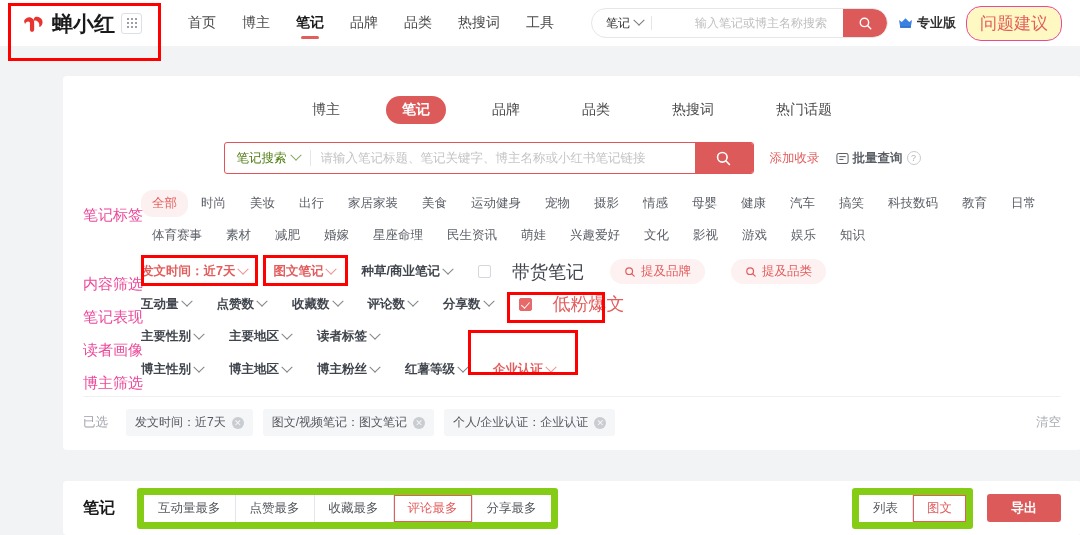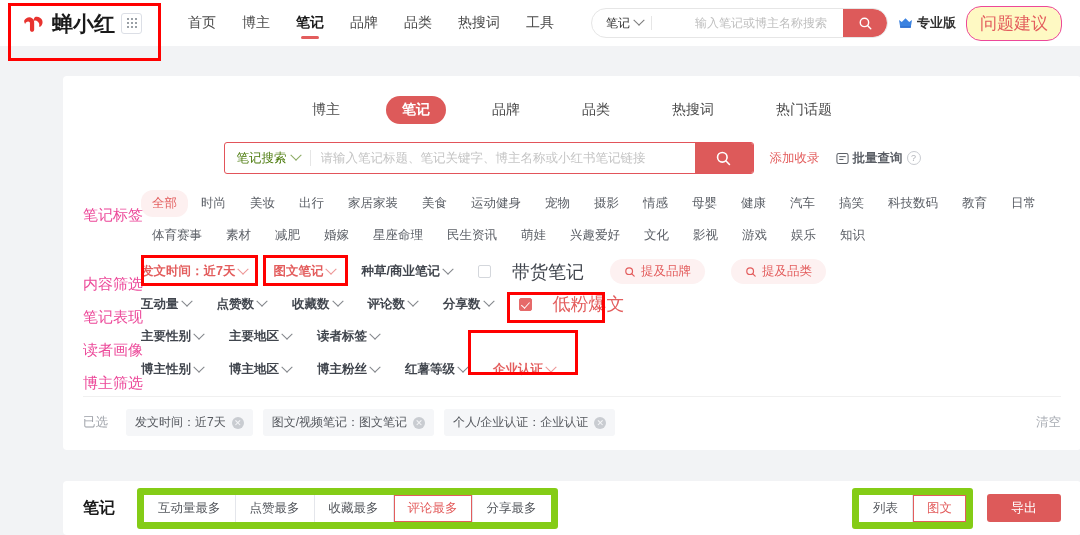--- a/index.html
+++ b/index.html
@@ -385,20 +385,21 @@
   .bb-right { margin-left: auto; display: flex; align-items: center; gap: 14px; }
   .export-btn {
     background: #dd5a5a;
     color: #fff;
     font-size: 13px;
     border-radius: 3px;
     padding: 0 24px;
     height: 28px;
     display: flex; align-items: center;
     white-space: nowrap;
+    font-weight: bold;
   }
 
   
   .anno {
     position: absolute;
     border: 3px solid #ff0000;
     box-sizing: border-box;
     pointer-events: none;
     z-index: 50;
     background: transparent;

